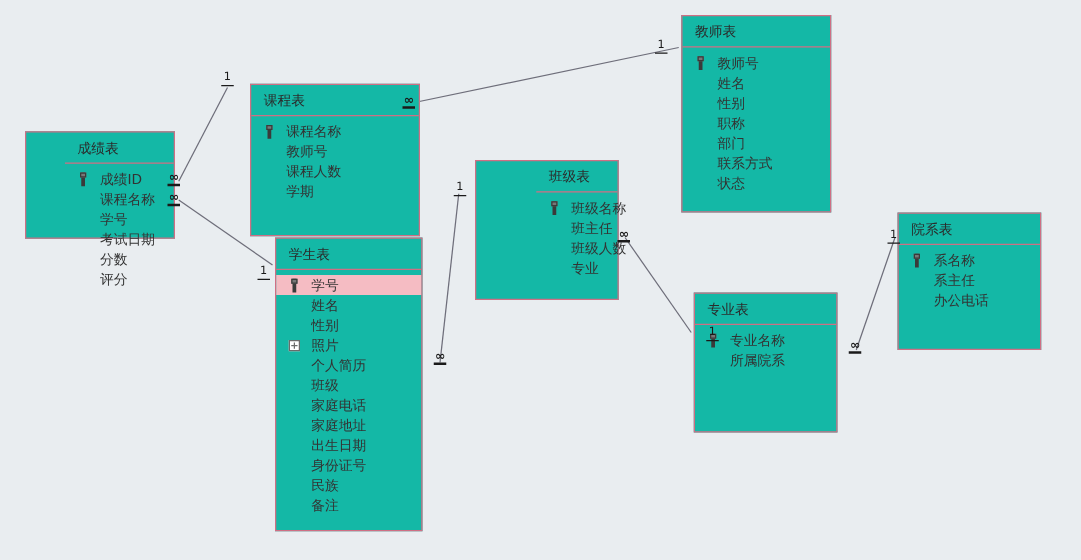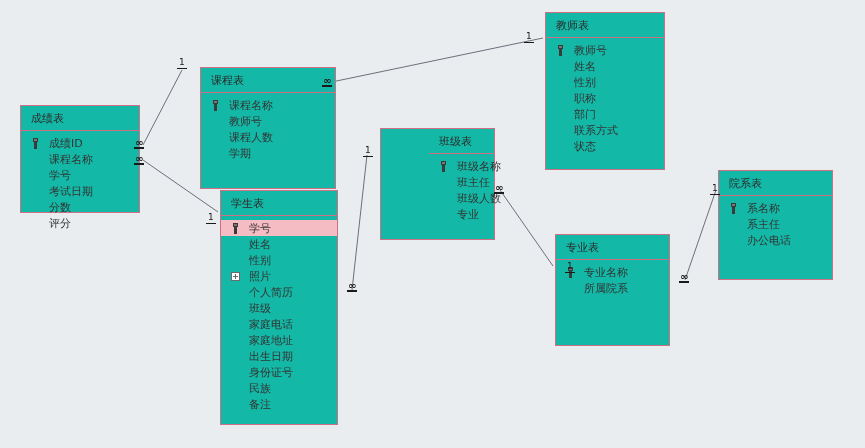--- a/index.html
+++ b/index.html
@@ -137,21 +137,21 @@
 <div id="canvas">
   <svg class="links" width="865" height="448" viewBox="0 0 865 448">
       <line x1="182" y1="70" x2="143" y2="145" stroke="#6e6e7a" stroke-width="1"></line>
       <line x1="543" y1="38" x2="322" y2="84" stroke="#6e6e7a" stroke-width="1"></line>
       <line x1="218" y1="212" x2="143" y2="160" stroke="#6e6e7a" stroke-width="1"></line>
       <line x1="367" y1="155" x2="352" y2="290" stroke="#6e6e7a" stroke-width="1"></line>
       <line x1="553" y1="266" x2="500" y2="190" stroke="#6e6e7a" stroke-width="1"></line>
       <line x1="716" y1="190" x2="685" y2="280" stroke="#6e6e7a" stroke-width="1"></line>
     </svg>
   <div id="tables-layer">
-      <div class="table-box" style="left: 20px; top: 105px; width: 120px; height: 108px;">
+      <div class="table-box" style="left: 20px; top: 105px; width: 120px; height: 86px; padding-left: 31px;">
         <div class="table-title">成绩表</div>
         <div class="field-list">
           <div class="field-row">
             <div class="field-gutter">
               <span class="key-icon">
                 <span class="kbar"></span>
                 <span class="kring"></span>
               </span>
             </div>
             <span class="field-label">成绩ID</span>

